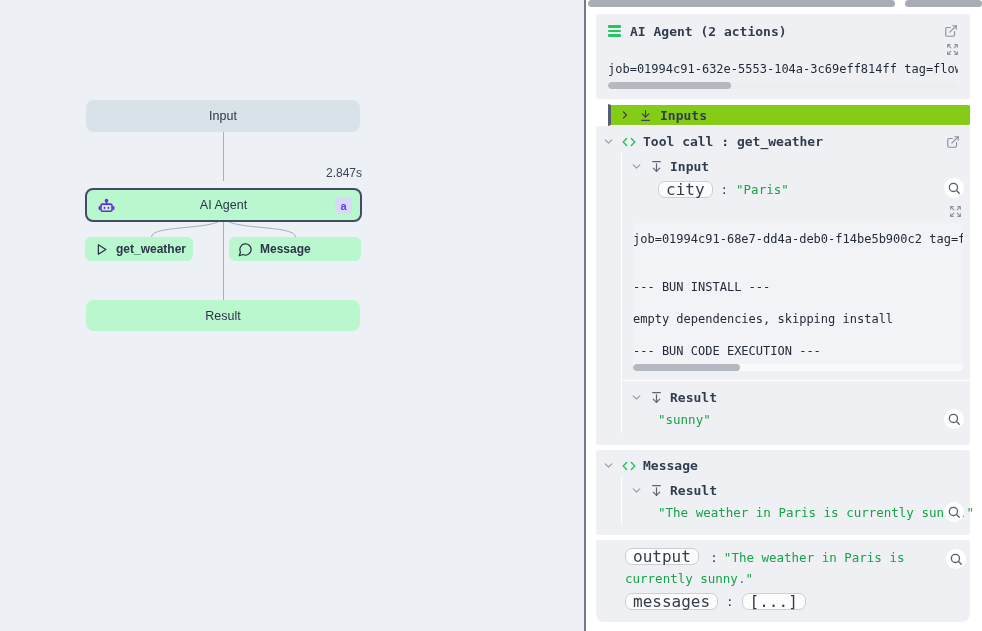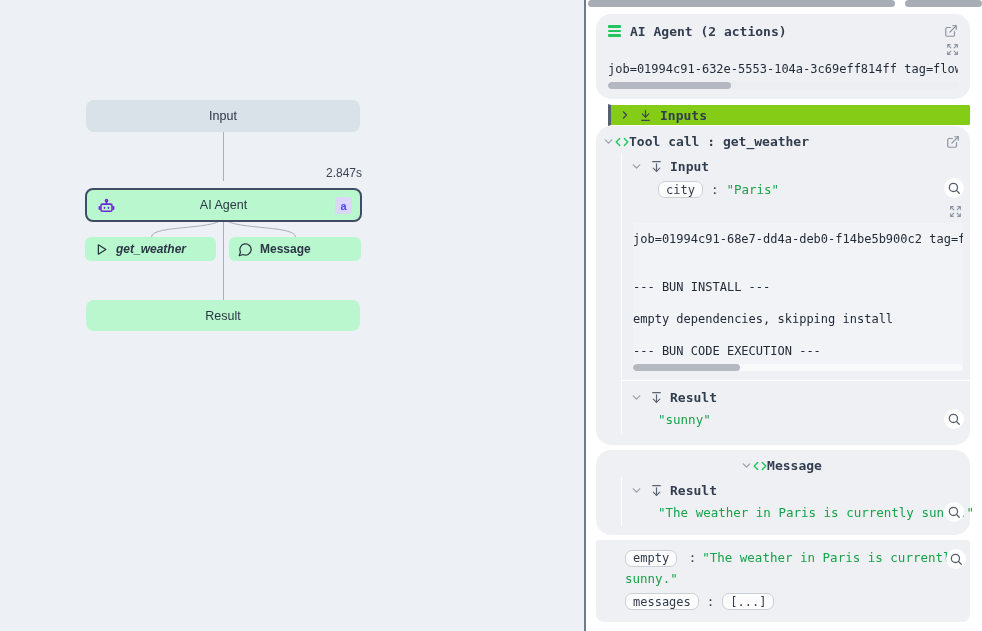--- a/index.html
+++ b/index.html
@@ -19,36 +19,36 @@
   .node-input   { left:86px;  top:100px; width:274px; height:32px; background:#d9e1e9; }
   .node-agent   { left:85px;  top:181px; width:277px; height:34px; background:#b9f7cf;
                   border:2px solid #3f4c63;margin-top:7px; }
   .node-agent .robot { position:absolute; left:10px; top:7px; }
   .agent-badge  { position:absolute; right:8px; top:7px; width:17px; height:17px;
                   background:#dbd7f9; color:#4f46e5; font-weight:700; font-size:11px;
                   border-radius:4px; display:flex; align-items:center; justify-content:center; }
   .node-small   { height:24px; background:#b9f7cf; border-radius:6px;
                   justify-content:flex-start; padding-left:9px; gap:7px;
                   font-weight:700; font-size:12px; }
-  .node-gw      { left:85px;  top:237px; width:131px;font-style:italic; }
+  .node-gw      { left:85px;  top:237px; width:108px; }
   .node-msg     { left:229px; top:237px; width:132px; }
   .node-result  { left:86px;  top:300px; width:274px; height:31px; background:#baf7cf; }
   .timing { position:absolute; left:262px; top:166px; width:100px; text-align:right;
             font-size:12px; color:#3c4454; }
 
   .divider { position:absolute; left:584px; top:0; width:2px; height:631px; background:#717a88; }
 
   
   .panel { position:absolute; left:586px; top:0; width:396px; height:631px; background:#ffffff; }
   .hbar { position:absolute; top:0; height:7px; border-radius:4px; background:#a7acb5; }
   .hbar1 { left:2px; width:307px; }
   .hbar2 { left:319px; width:77px; }
 
   .card { position:absolute; left:10px; top:14px; width:374px; }
-  .section { background:#eef0f3; border-radius:15px; margin-bottom:5px; }
+  .section { background:#eef0f3; border-radius:3px; margin-bottom:5px; }
 
   .hdr-section { padding:8px 12px 10px 12px; }
   .title-row { display:flex; align-items:center; gap:9px; height:18px; }
   .panel-title { font-family:"DejaVu Sans Mono", monospace; font-weight:700;
                  font-size:13px; color:#313d4f; white-space:nowrap; }
   .stack-icon { display:flex; flex-direction:column; gap:2px; }
   .stack-icon span { display:block; width:13px; height:2.5px; border-radius:1px; background:#22c55e; }
   .right-icon { margin-left:auto; }
   .expand-row { height:14px; position:relative; margin-top:3px; }
   .expand-row .abs-r { position:absolute; right:-1px; top:0; }
@@ -58,28 +58,28 @@
               position:relative; overflow:hidden; }
   .progress .thumb { position:absolute; left:0; top:0; height:7px; border-radius:4px; background:#b4b8c0; }
 
   .inputs-row { margin-left:12px; background:#84cc16; border-left:3px solid #566070;
                 border-top:1px solid #fff; border-bottom:1px solid #fff;
                 height:22px; display:flex; align-items:center; gap:8px; padding:0 8px;
                 border-radius:0 2px 2px 0; }
   .sec-label { font-family:"DejaVu Sans Mono", monospace; font-weight:700;
                font-size:13px; color:#313d4f; }
 
-  .sec-header { display:flex; align-items:center; padding:5px 10px 4px 6px;justify-content:center; }
+  .sec-header { display:flex; align-items:center; gap:7px; padding:5px 10px 4px 6px; }
   .subwrap { margin-left:25px; border-left:1px solid #ffffff; padding-top:2px; }
   .sub-header { display:flex; align-items:center; gap:7px; padding:4px 6px 3px 8px; }
   .kv-row { position:relative; display:flex; align-items:center; gap:8px;
             padding:4px 30px 7px 36px; }
   .pill { display:inline-flex; align-items:center; height:17px; padding:0 7px;
           background:#fcfcfd; border:1px solid #cbd0d7; border-radius:7px;
-          font-family:"DejaVu Sans Mono", monospace; font-size:12px; color:#333c4b; }
+          font-family:"DejaVu Sans Mono", monospace; font-size:16px; color:#333c4b; }
   .colon { font-family:"DejaVu Sans Mono", monospace; font-size:12.5px; color:#333c4b; }
   .green-val { font-family:"DejaVu Sans Mono", monospace; font-size:12.5px; color:#16a34a;
                white-space:nowrap; }
   .search-btn { position:absolute; right:6px; top:1px; width:20px; height:20px;
                 background:#ffffff; border-radius:50%; display:flex; align-items:center;
                 justify-content:center; }
   .mini-expand-row { position:relative; height:16px; }
   .mini-expand-row .abs-r { position:absolute; right:8px; top:0; }
 
   .log-block { margin:2px 7px 0 11px; background:#f2f3f6; padding:8px 0 0 0; border-radius:2px; }
@@ -359,21 +359,21 @@
                 <path d="m21 21-4.3-4.3"></path>
               </svg>
           </span>
         </div>
       </div>
     </div>
 
     <div class="section results-section">
 
       <div class="output-block">
-        <span class="pill">empty</span>
+        <span class="pill">output</span>
         <span class="colon">:</span><span>"The weather in Paris is currently sunny."</span>
         <span class="search-btn" style="right:-6px; top:2px;">
           <svg width="14" height="14" viewBox="0 0 24 24" fill="none" stroke="#555e6b" stroke-width="2.2" stroke-linecap="round">
               <circle cx="11" cy="11" r="7"></circle>
               <path d="m21 21-4.3-4.3"></path>
             </svg>
         </span>
       </div>
 
       <div class="messages-row">

